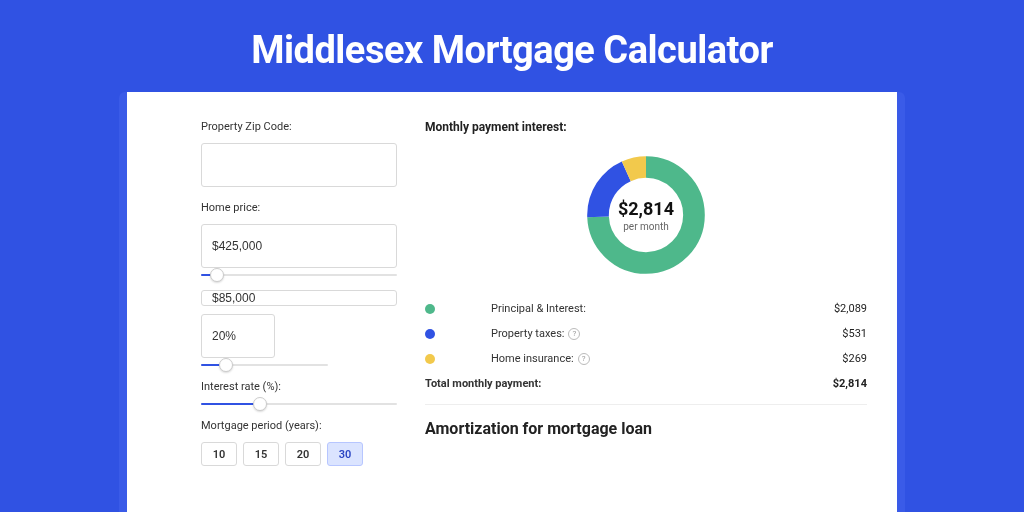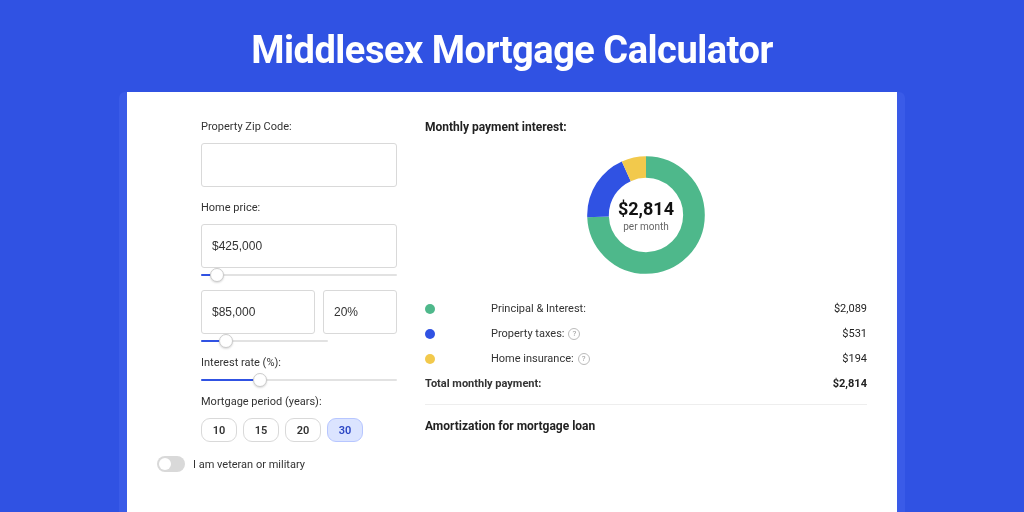--- a/index.html
+++ b/index.html
@@ -10,46 +10,46 @@
   .card { background: #fff; width: 770px; margin: 0 auto; min-height: 420px; padding: 28px 30px 0 30px; display: flex; gap: 28px; }
   .left { width: 240px; flex-shrink: 0; }
   .right { flex: 1; }
   .lab { font-size: 11px; color: #333; margin-bottom: 10px; display: block; }
   .input { width: 100%; height: 44px; border: 1px solid #d9d9d9; border-radius: 3px; padding: 0 10px; font-size: 12px; color: #333; background: #fff; }
   .input::placeholder { color: #aaa; }
   .slider-track { position: relative; height: 2px; background: #e2e2e2; margin-top: 6px; border-radius: 2px; }
   .slider-fill { position: absolute; left: 0; top: 0; height: 2px; background: #3052e3; border-radius: 2px; }
   .slider-thumb { position: absolute; top: 50%; width: 14px; height: 14px; background: #fff; border: 1px solid #ccc; border-radius: 50%; transform: translate(-50%, -50%); box-shadow: 0 1px 2px rgba(0,0,0,0.15); }
   .group { margin-bottom: 14px; margin-left: 44px; }
-  .dp-row { display: flex; gap: 8px; }
+  .dp-row { display: flex; gap: 8px; flex-direction: column; }
   .dp-row .input:first-child { flex: 1; }
   .dp-pct { width: 74px; }
   .period-row { display: flex; gap: 6px; }
-  .period-btn { width: 36px; height: 24px; border: 1px solid #d9d9d9; border-radius: 9px; background: #fff; font-size: 11px; font-weight: 600; color: #333; display: flex; align-items: center; justify-content: center; cursor: pointer; }
+  .period-btn { width: 36px; height: 24px; border: 1px solid #d9d9d9; border-radius: 3px; background: #fff; font-size: 11px; font-weight: 600; color: #333; display: flex; align-items: center; justify-content: center; cursor: pointer; }
   .period-btn.sel { background: #dbe4ff; border-color: #b7c6ff; color: #2a45c4; }
   .toggle-row { display: flex; align-items: center; gap: 8px; margin-top: 14px; }
   .toggle { width: 28px; height: 16px; background: #d9d9d9; border-radius: 999px; position: relative; }
   .toggle::after { content: ""; position: absolute; left: 2px; top: 2px; width: 12px; height: 12px; border-radius: 50%; background: #fff; }
   .toggle-lab { font-size: 11px; color: #333; }
   .sec-head { font-size: 12px; font-weight: 700; color: #222; margin-bottom: 10px; }
   .donut-wrap { display: flex; justify-content: center; padding: 6px 0 16px; }
   .donut { position: relative; width: 130px; height: 130px; }
   .donut-center { position: absolute; inset: 0; display: flex; flex-direction: column; align-items: center; justify-content: center; }
   .donut-val { font-size: 18px; font-weight: 700; color: #111; }
   .donut-sub { font-size: 10px; color: #666; margin-top: 2px; }
   .legend { display: flex; flex-direction: column; gap: 12px; margin-top: 6px; }
   .legend-row { display: flex; align-items: center; font-size: 11px; color: #333; gap: 48px; }
   .dot { width: 10px; height: 10px; border-radius: 50%; margin-right: 8px; flex-shrink: 0; }
   .legend-label { flex: 1; display: flex; align-items: center; gap: 4px; }
   .legend-val { font-weight: 400; color: #222; }
   .legend-row.total .legend-label { font-weight: 700; margin-left: 0; }
   .legend-row.total .legend-val { font-weight: 700; }
   .info-ico { display: inline-flex; width: 12px; height: 12px; border: 1px solid #bbb; border-radius: 50%; align-items: center; justify-content: center; font-size: 8px; color: #999; }
   .divider { height: 1px; background: #eee; margin: 14px 0; }
-  .amort-head { font-size: 12px; font-weight: 700; color: #222; margin-bottom: 4px; }
+  .amort-head { font-size: 16px; font-weight: 700; color: #222; margin-bottom: 4px; }
   .amort-body { font-size: 11px; color: #555; line-height: 1.5; }
 </style>
 </head>
 <body>
 
 <h1 class="page-title">Middlesex Mortgage Calculator</h1>
 
 <div class="card-wrap">
   <div class="card">
 
@@ -91,24 +91,20 @@
       <div class="group">
         <label class="lab">Mortgage period (years):</label>
         <div class="period-row" id="period-row">
             <div class="period-btn">10</div>
             <div class="period-btn">15</div>
             <div class="period-btn">20</div>
             <div class="period-btn sel">30</div>
           </div>
       </div>
 
-      <div class="toggle-row">
-        <div class="toggle"></div>
-        <span class="toggle-lab">I am veteran or military</span>
-      </div>
     </div>
 
     <div class="right">
       <div class="sec-head">Monthly payment interest:</div>
 
       <div class="donut-wrap">
         <div class="donut">
           <svg width="130" height="130" viewBox="0 0 42 42" id="donut-svg">
               <circle cx="21" cy="21" r="15.5" fill="none" stroke="#4eb88b" stroke-width="7" stroke-dasharray="72.29793839865722 97.38937226128358" stroke-dashoffset="0" transform="rotate(-90 21 21)"></circle>
               <circle cx="21" cy="21" r="15.5" fill="none" stroke="#3052e3" stroke-width="7" stroke-dasharray="18.377312249730487 97.38937226128358" stroke-dashoffset="-72.29793839865722" transform="rotate(-90 21 21)"></circle>
@@ -136,21 +132,21 @@
               <span class="info-ico">?</span>
             </span>
             <span class="legend-val">$531</span>
           </div>
           <div class="legend-row">
             <span class="dot" style="background: rgb(242, 201, 76);"></span>
             <span class="legend-label">
               <span>Home insurance:</span>
               <span class="info-ico">?</span>
             </span>
-            <span class="legend-val">$194</span>
+            <span class="legend-val">$269</span>
           </div>
           <div class="legend-row total">
             <span class="legend-label">Total monthly payment:</span>
             <span class="legend-val">$2,814</span>
           </div>
         </div>
 
       <div class="divider"></div>
 
       <div class="amort-head">Amortization for mortgage loan</div>

